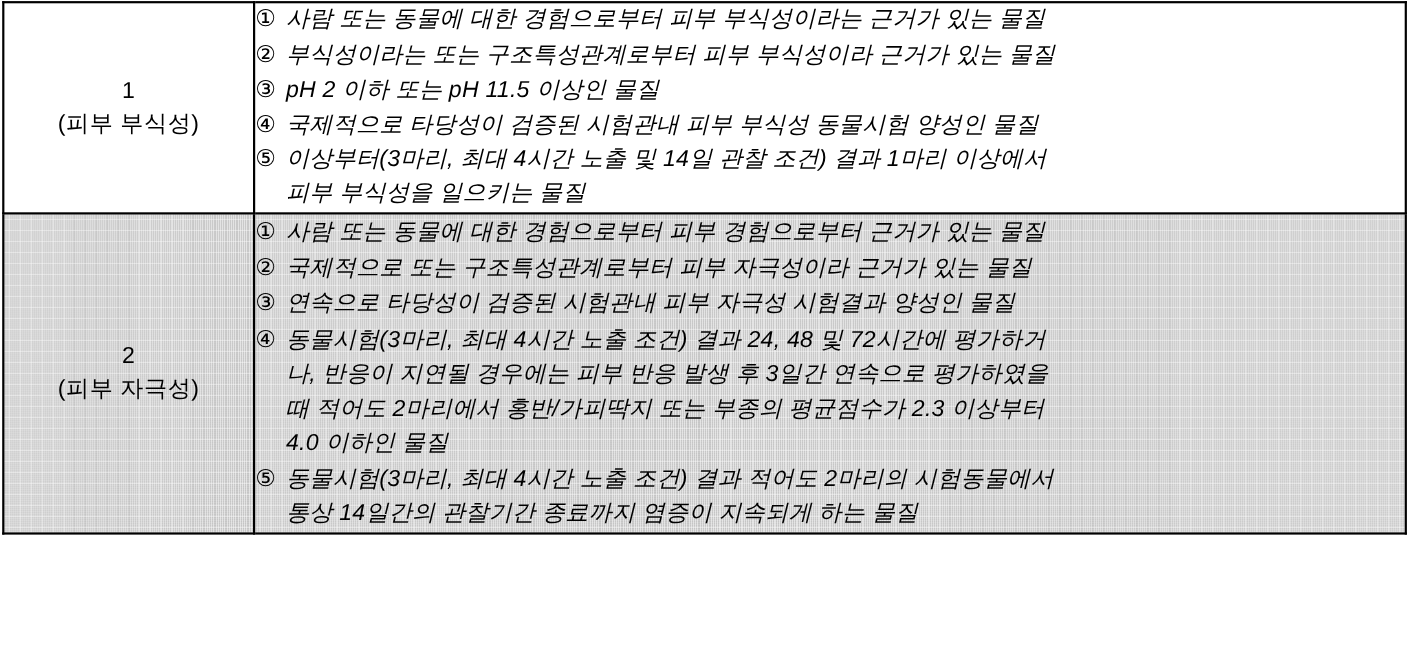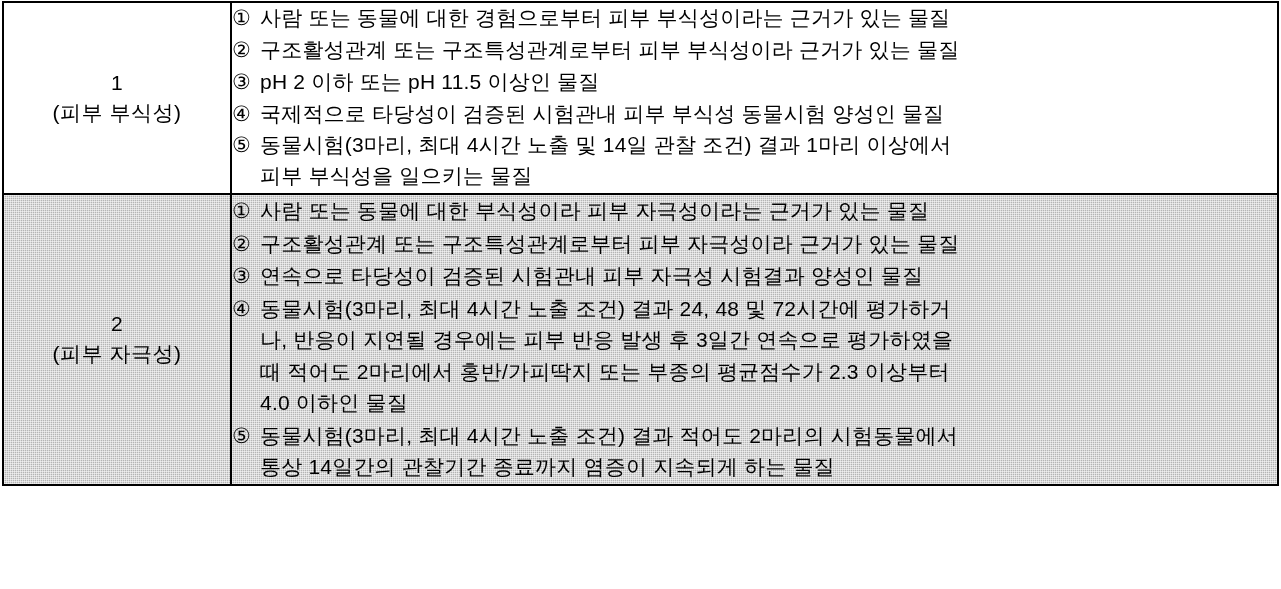--- a/index.html
+++ b/index.html
@@ -61,20 +61,21 @@
     letter-spacing: 0.2px;
     margin-bottom: 1px;
   }
   ul.crit-list > li .marker {
     flex: 0 0 auto;
     width: 28px;
   }
   ul.crit-list > li .text {
     flex: 1 1 auto;
     white-space: pre-wrap;
+    font-style: italic;
   }
   .row-shaded .crit-list > li {
     line-height: 1.5;
   }
 </style>
 </head>
 <body>
 
 <table class="doc-table">
   <tbody>
@@ -84,52 +85,52 @@
         <span class="label-name">(피부 부식성)</span>
       </td>
       <td class="col-body">
         <ul class="crit-list">
           <li>
             <span class="marker">①</span>
             <span class="text">사람 또는 동물에 대한 경험으로부터 피부 부식성이라는 근거가 있는 물질</span>
           </li>
           <li>
             <span class="marker">②</span>
-            <span class="text">구조활성관계 또는 구조특성관계로부터 피부 부식성이라 근거가 있는 물질</span>
+            <span class="text">부식성이라는 또는 구조특성관계로부터 피부 부식성이라 근거가 있는 물질</span>
           </li>
           <li>
             <span class="marker">③</span>
             <span class="text">pH 2 이하 또는 pH 11.5 이상인 물질</span>
           </li>
           <li>
             <span class="marker">④</span>
             <span class="text">국제적으로 타당성이 검증된 시험관내 피부 부식성 동물시험 양성인 물질</span>
           </li>
           <li>
             <span class="marker">⑤</span>
-            <span class="text">동물시험(3마리, 최대 4시간 노출 및 14일 관찰 조건) 결과 1마리 이상에서
+            <span class="text">이상부터(3마리, 최대 4시간 노출 및 14일 관찰 조건) 결과 1마리 이상에서
 피부 부식성을 일으키는 물질</span>
           </li>
         </ul>
       </td>
     </tr>
     <tr class="row-shaded">
       <td class="col-label row-shaded">
         <span class="label-num">2</span>
         <span class="label-name">(피부 자극성)</span>
       </td>
       <td class="col-body row-shaded">
         <ul class="crit-list">
           <li>
             <span class="marker">①</span>
-            <span class="text">사람 또는 동물에 대한 부식성이라 피부 자극성이라는 근거가 있는 물질</span>
+            <span class="text">사람 또는 동물에 대한 경험으로부터 피부 경험으로부터 근거가 있는 물질</span>
           </li>
           <li>
             <span class="marker">②</span>
-            <span class="text">구조활성관계 또는 구조특성관계로부터 피부 자극성이라 근거가 있는 물질</span>
+            <span class="text">국제적으로 또는 구조특성관계로부터 피부 자극성이라 근거가 있는 물질</span>
           </li>
           <li>
             <span class="marker">③</span>
             <span class="text">연속으로 타당성이 검증된 시험관내 피부 자극성 시험결과 양성인 물질</span>
           </li>
           <li>
             <span class="marker">④</span>
             <span class="text">동물시험(3마리, 최대 4시간 노출 조건) 결과 24, 48 및 72시간에 평가하거
 나, 반응이 지연될 경우에는 피부 반응 발생 후 3일간 연속으로 평가하였을
 때 적어도 2마리에서 홍반/가피딱지 또는 부종의 평균점수가 2.3 이상부터

